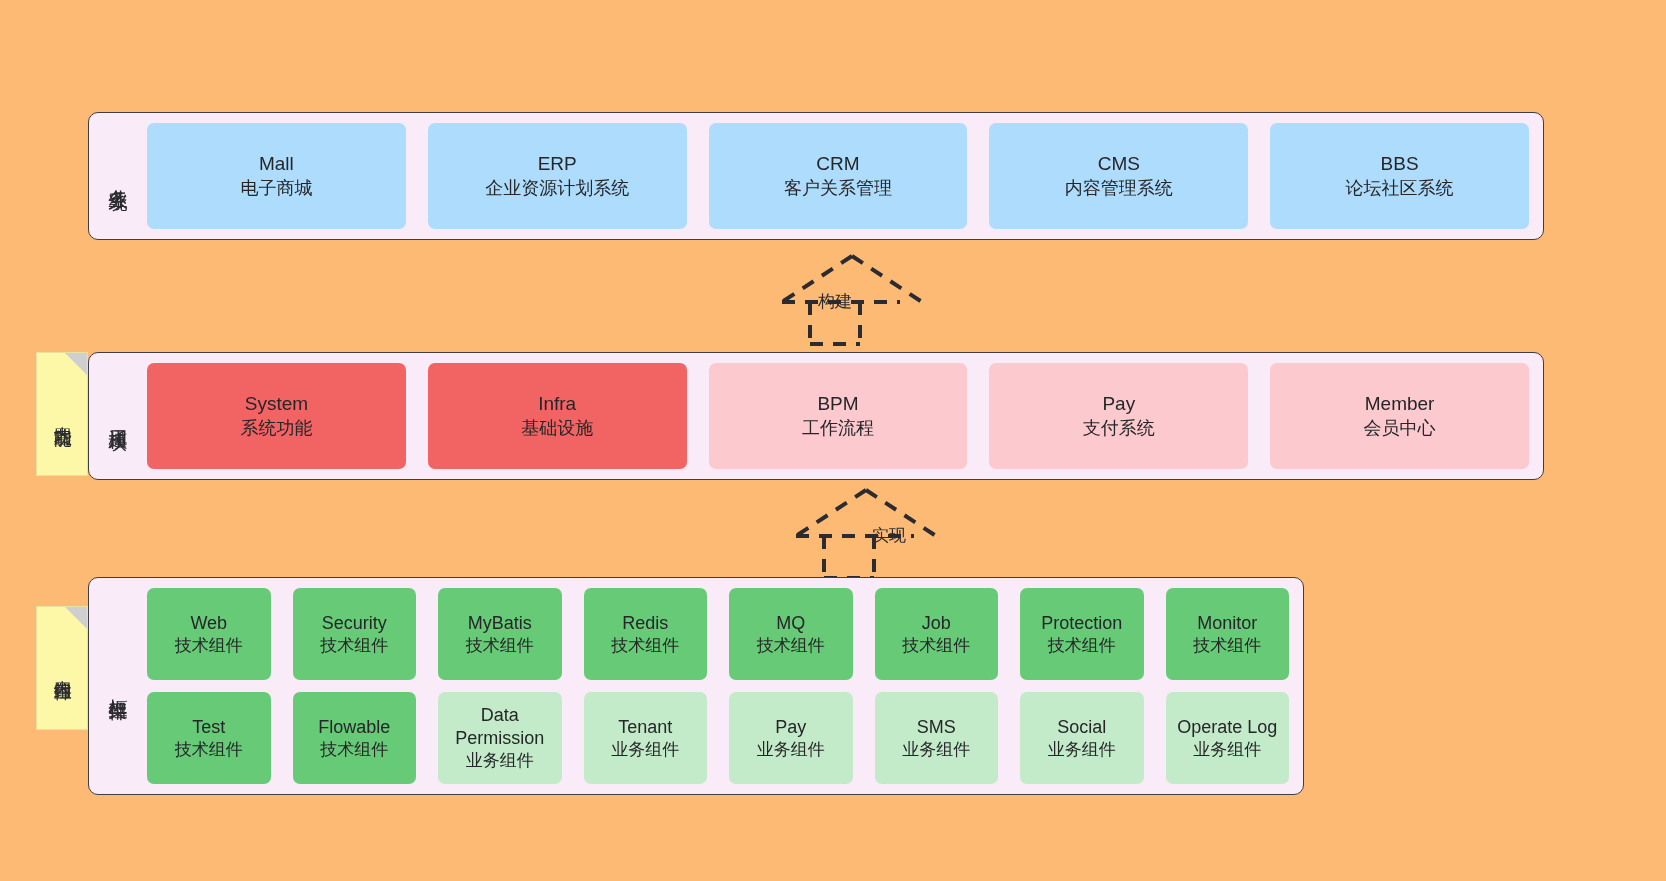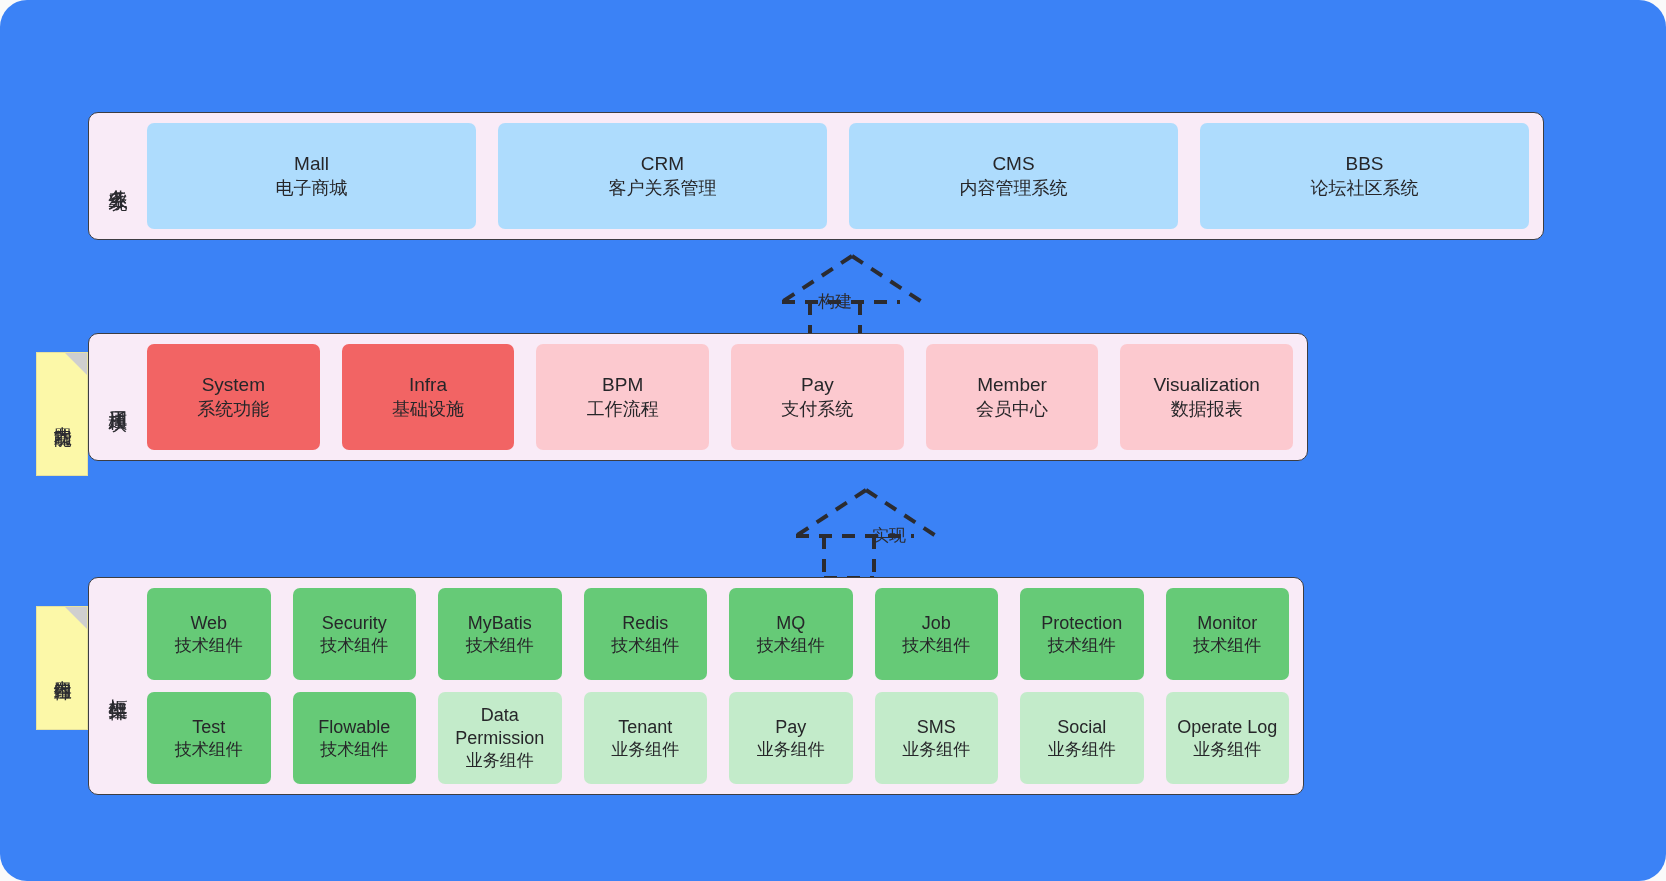--- a/index.html
+++ b/index.html
@@ -10,22 +10,21 @@
     height: 881px;
     background: #fafafa;
     font-family: "Liberation Sans", "DejaVu Sans", sans-serif;
     overflow: hidden;
   }
 
   #canvas {
     position: relative;
     width: 1666px;
     height: 881px;
-    background: #3b82f6;
-    border-radius: 27px;
+    background: #fdba74;
   }
 
   
   .layer {
     position: absolute;
     background: #f9ebf7;
     border: 1.6px solid #3d3d42;
     border-radius: 10px;
     display: flex;
     align-items: stretch;
@@ -83,21 +82,21 @@
   .c-red         { background: #f26464; }
   .c-pink        { background: #fcc9cf; }
   .c-green       { background: #66ca77; }
   .c-lightgreen  { background: #c3ebca; }
 
   
   #layer-business { left: 88px; top: 112px; width: 1456px; height: 128px; }
   #layer-business .card { min-height: 74px; }
 
   
-  #layer-modules { left: 88px; top: 333px; width: 1220px; height: 128px; }
+  #layer-modules { left: 88px; top: 352px; width: 1456px; height: 128px; }
   #layer-modules .card { min-height: 82px; }
 
   
   #layer-framework { left: 88px; top: 577px; width: 1216px; height: 218px; }
   #layer-framework .card { min-height: 84px; }
   #layer-framework .c-name { font-size: 18px; }
   #layer-framework .c-sub  { font-size: 17px; }
 
   
   .sticky {
@@ -158,20 +157,24 @@
     <div class="layer-title">业务系统</div>
     <div class="cards">
       <div class="card-row">
 
         <div class="card c-blue">
           <span class="c-name">Mall</span>
           <span class="c-sub">电子商城</span>
         </div>
 
 
+        <div class="card c-blue">
+          <span class="c-name">ERP</span>
+          <span class="c-sub">企业资源计划系统</span>
+        </div>
 
         <div class="card c-blue">
           <span class="c-name">CRM</span>
           <span class="c-sub">客户关系管理</span>
         </div>
 
         <div class="card c-blue">
           <span class="c-name">CMS</span>
           <span class="c-sub">内容管理系统</span>
         </div>
@@ -224,24 +227,20 @@
         <div class="card c-pink">
           <span class="c-name">Pay</span>
           <span class="c-sub">支付系统</span>
         </div>
 
         <div class="card c-pink">
           <span class="c-name">Member</span>
           <span class="c-sub">会员中心</span>
         </div>
 
-        <div class="card c-pink">
-          <span class="c-name">Visualization</span>
-          <span class="c-sub">数据报表</span>
-        </div>
 
       </div>
     </div>
   </div>
 
   <div class="connector" id="connector-implement">
     <svg width="200" height="96" viewBox="0 0 200 96">
       <path d="M100 6 L170 52" stroke="#2b2b30" stroke-width="4" fill="none" stroke-dasharray="13 10"></path>
       <path d="M100 6 L30 52" stroke="#2b2b30" stroke-width="4" fill="none" stroke-dasharray="13 10"></path>
       <path d="M30 52 L148 52" stroke="#2b2b30" stroke-width="4" fill="none" stroke-dasharray="13 10"></path>

